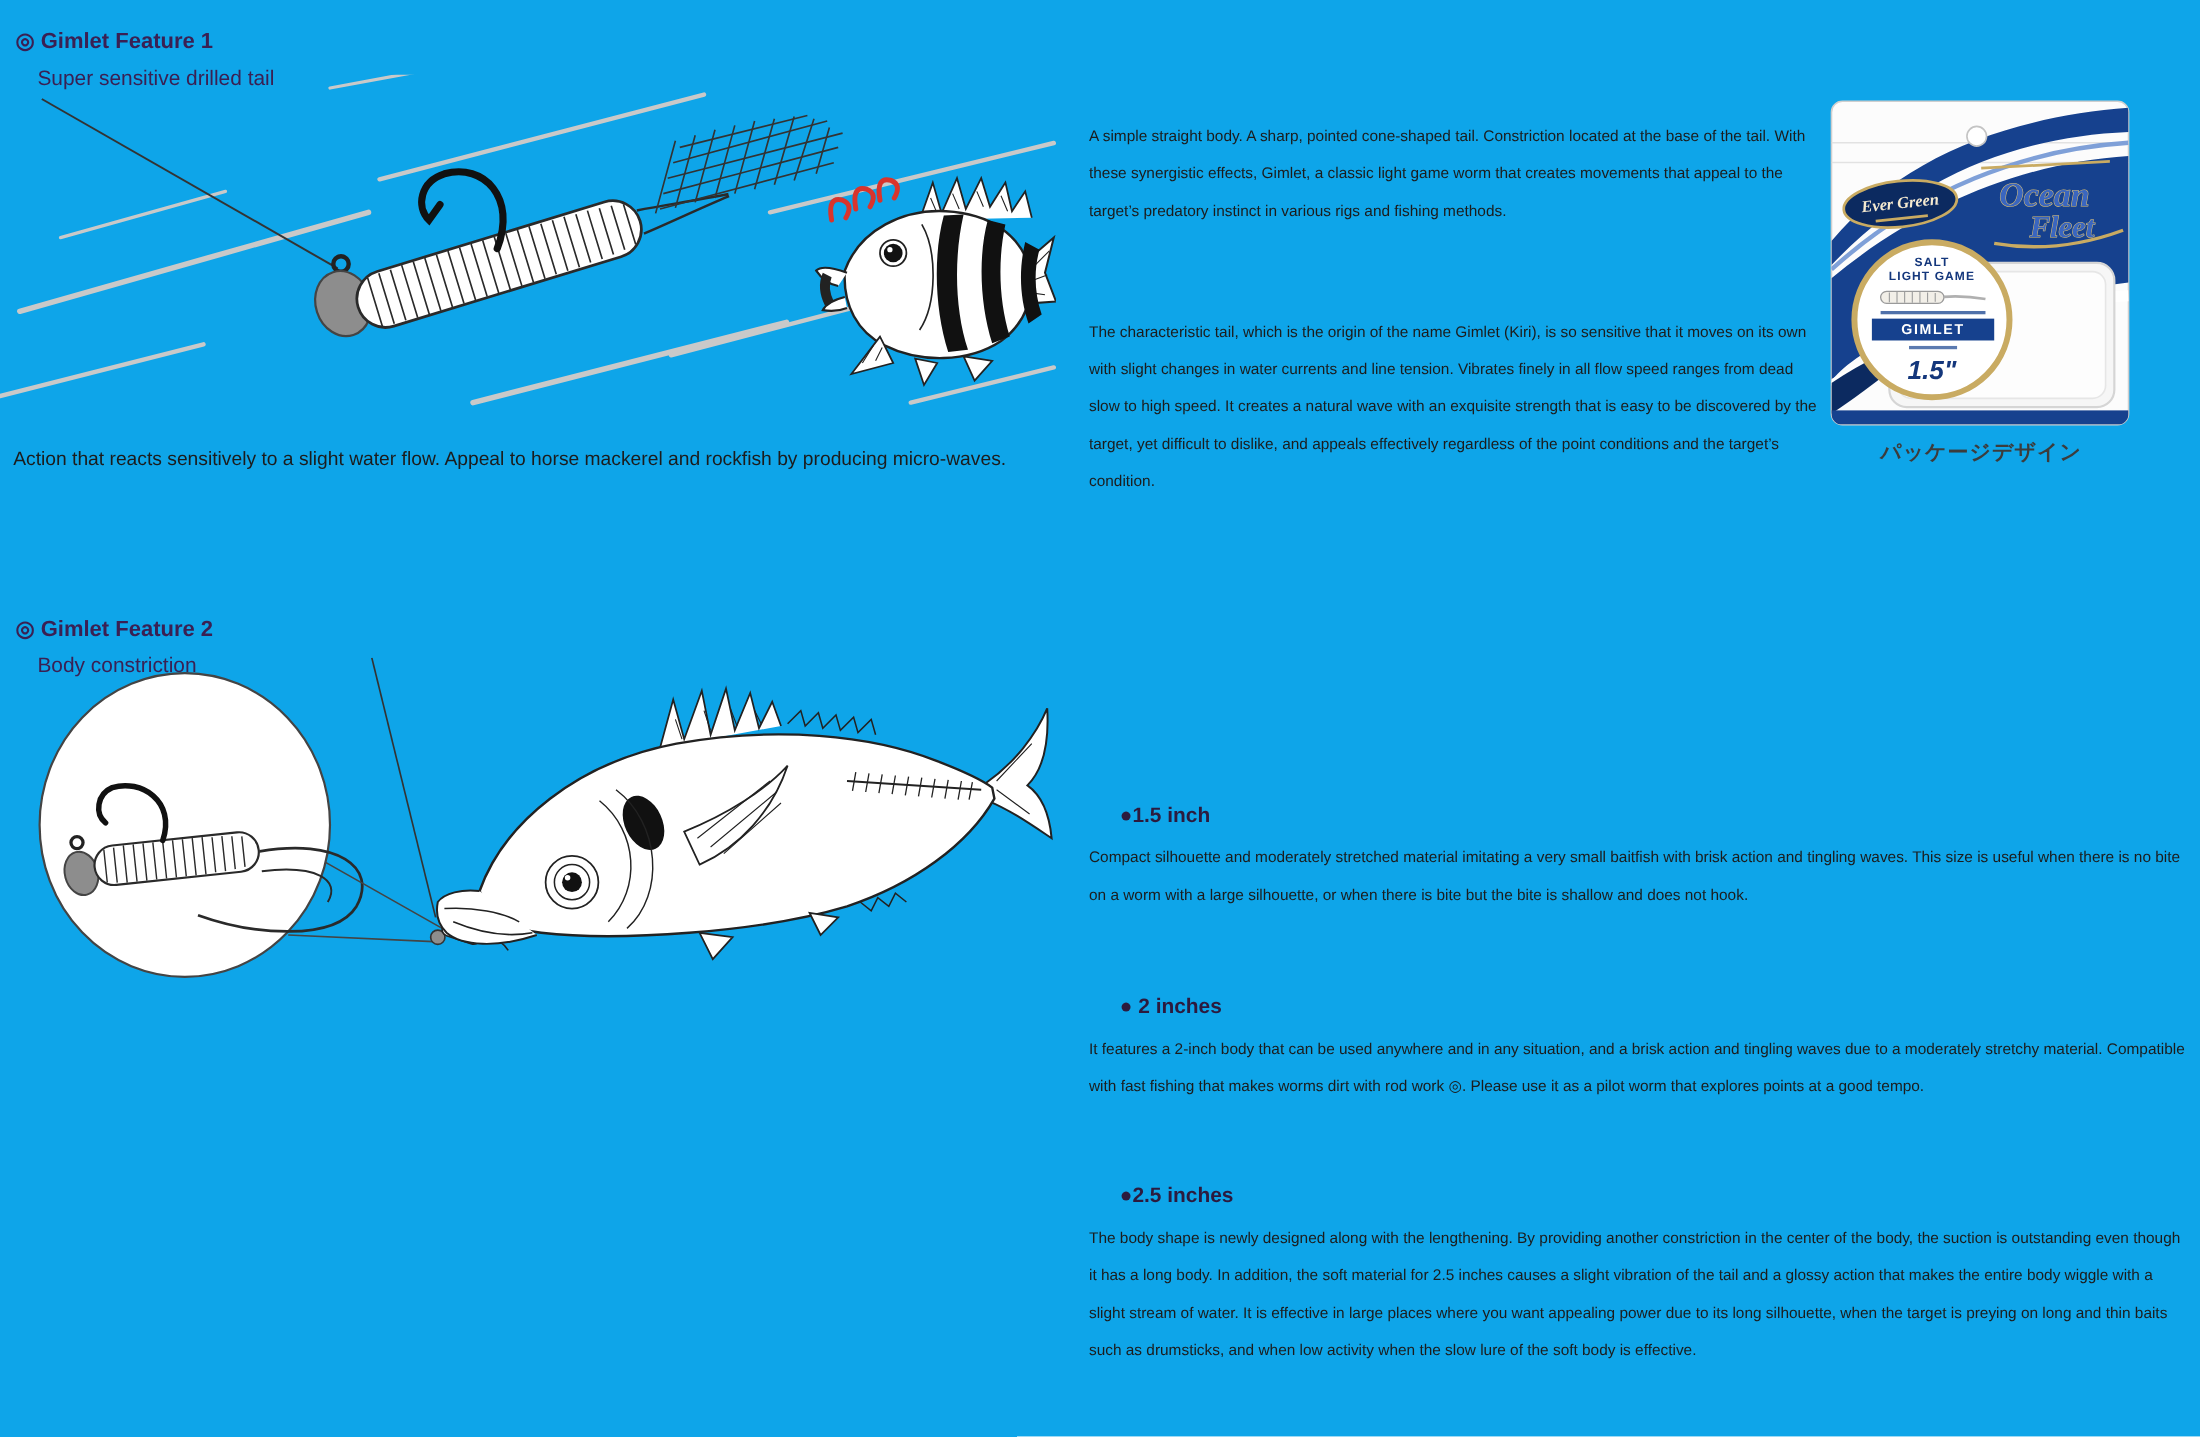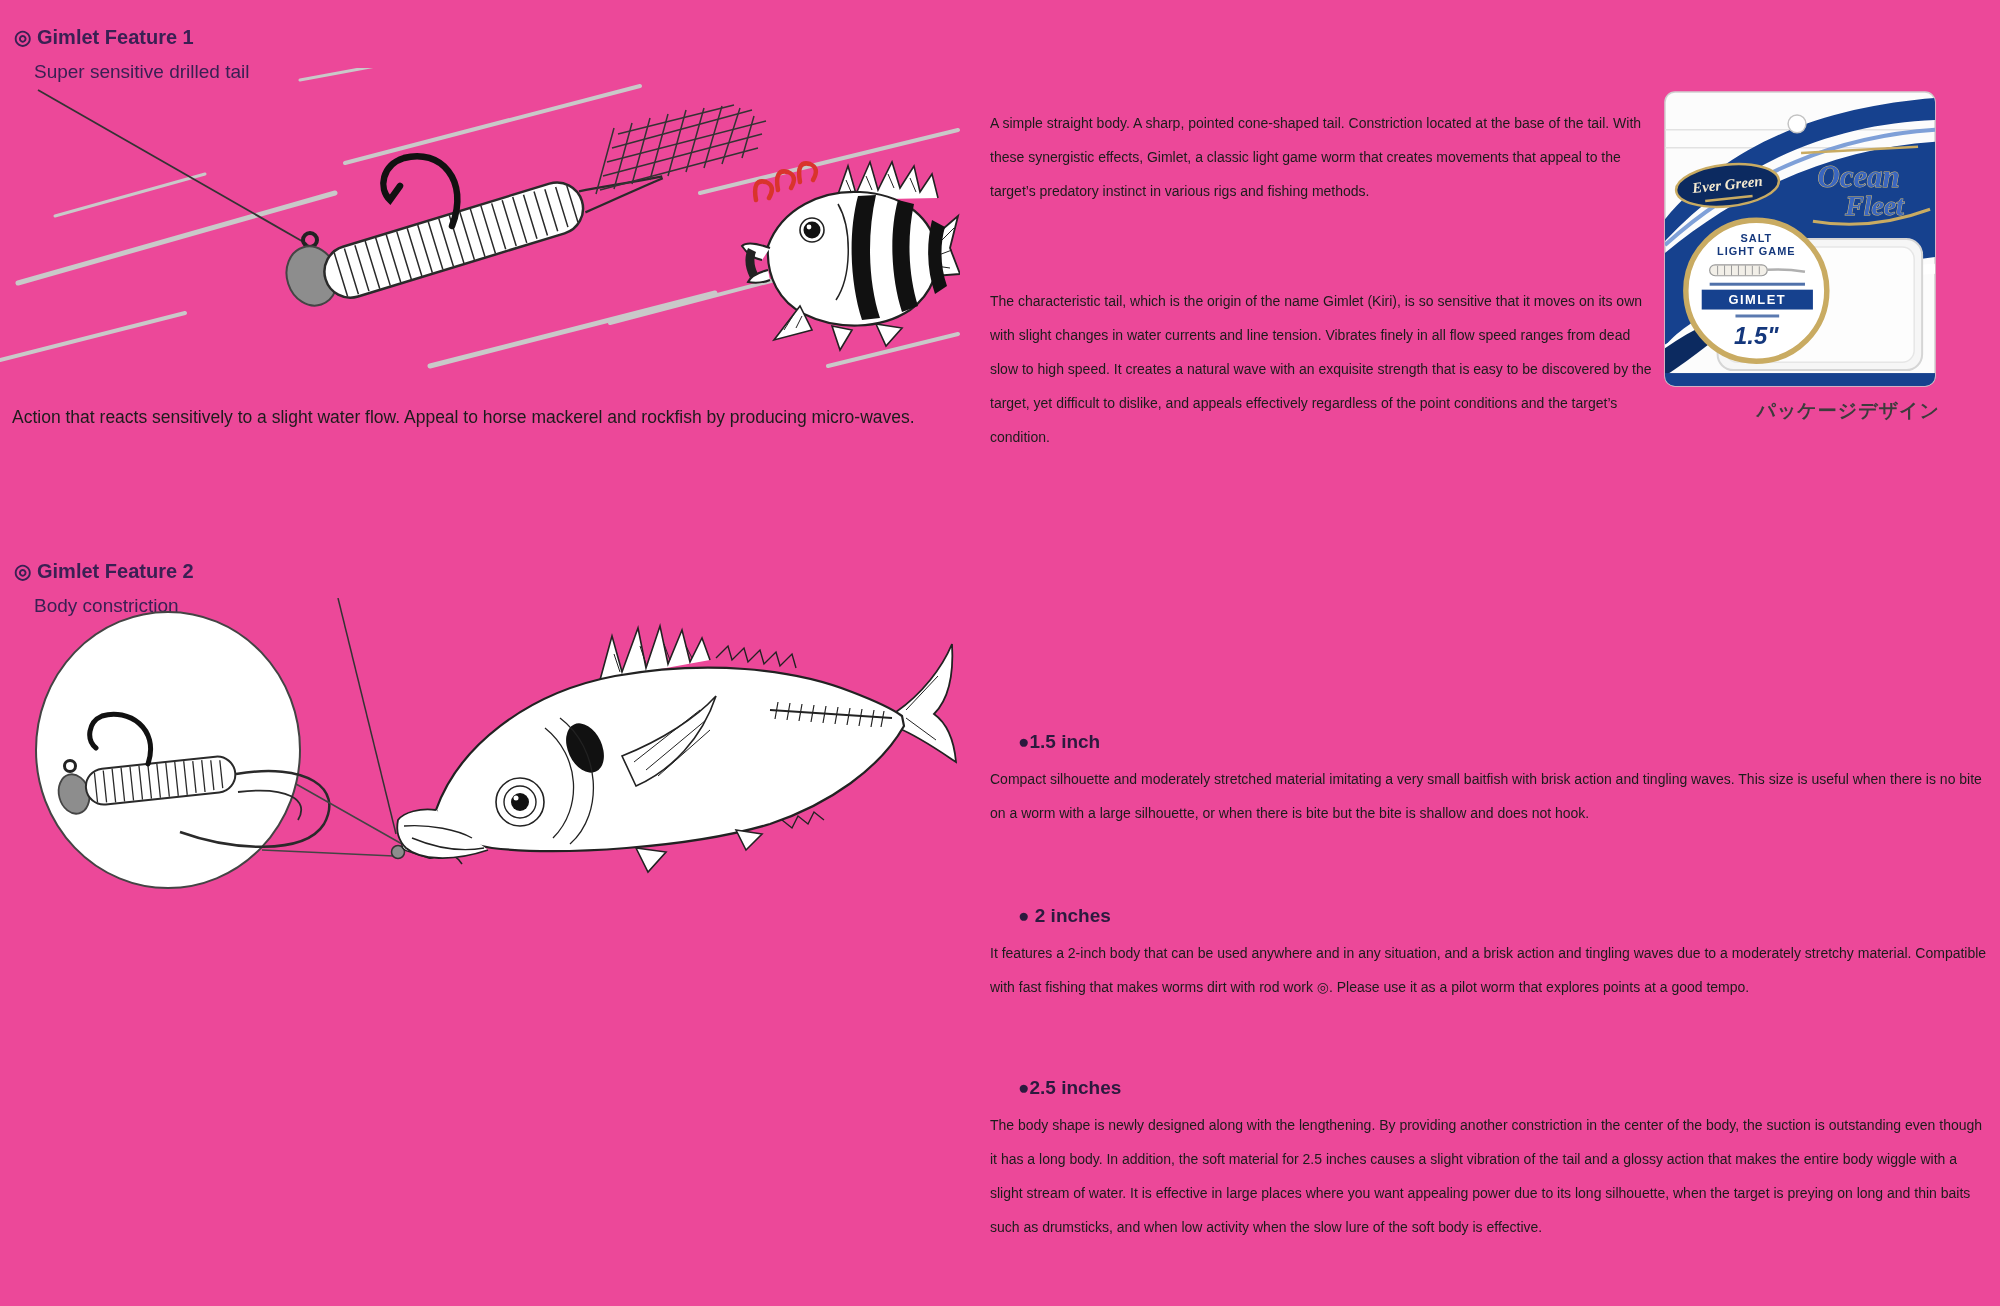--- a/index.html
+++ b/index.html
@@ -1,26 +1,26 @@
 <!DOCTYPE html>
 <html><head>
 <meta charset="utf-8">
 <style>
   html,body{margin:0;padding:0;background:#fff;}
   body{font-family:"Liberation Sans",sans-serif;}
-  .page{position:relative;width:2000px;height:1306px;background:#ec4899;overflow:hidden;}
+  .page{position:relative;width:2000px;height:1306px;background:#0ea5e9;overflow:hidden;}
   .layer{position:absolute;inset:0;}
   .abs{position:absolute;}
   .feat-title{position:absolute;font-size:20px;font-weight:bold;color:#3a2053;white-space:nowrap;}
   .feat-sub{position:absolute;font-size:19px;font-weight:normal;color:#3a2053;white-space:nowrap;}
   .caption{position:absolute;font-size:17.5px;line-height:38px;color:#1c1c1c;}
   .headline{position:absolute;font-size:18.5px;font-weight:bold;color:#3a2053;white-space:nowrap;}
   .body-par{position:absolute;font-size:14px;line-height:34px;color:#1c1c1c;}
   .size-head{position:absolute;font-size:19px;font-weight:bold;color:#2c1a3e;white-space:nowrap;margin-left:28px;}
-  .pkg-caption{position:absolute;font-size:19px;font-weight:bold;color:#3c3c3c;text-align:right;letter-spacing:1px;}
+  .pkg-caption{position:absolute;font-size:19px;font-weight:bold;color:#3c3c3c;text-align:center;letter-spacing:1px;}
   .illus svg{display:block;width:100%;height:100%;}
   
   .t-brand{font:italic bold 15px "Liberation Serif",serif;fill:#f5ead0;}
   .t-ocean{font:italic bold 31px "Liberation Serif",serif;fill:#3a66c0;stroke:#d9bd71;stroke-width:1px;paint-order:stroke;}
   .t-fleet{font:italic bold 28px "Liberation Serif",serif;fill:#3a66c0;stroke:#d9bd71;stroke-width:1px;paint-order:stroke;}
   .t-cat{font:bold 11px "Liberation Sans",sans-serif;fill:#14377c;letter-spacing:1px;}
   .t-gimlet{font:bold 13px "Liberation Sans",sans-serif;fill:#ffffff;letter-spacing:1.5px;}
   .t-size{font:italic bold 24px "Liberation Sans",sans-serif;fill:#14377c;}
 </style>
 </head>

